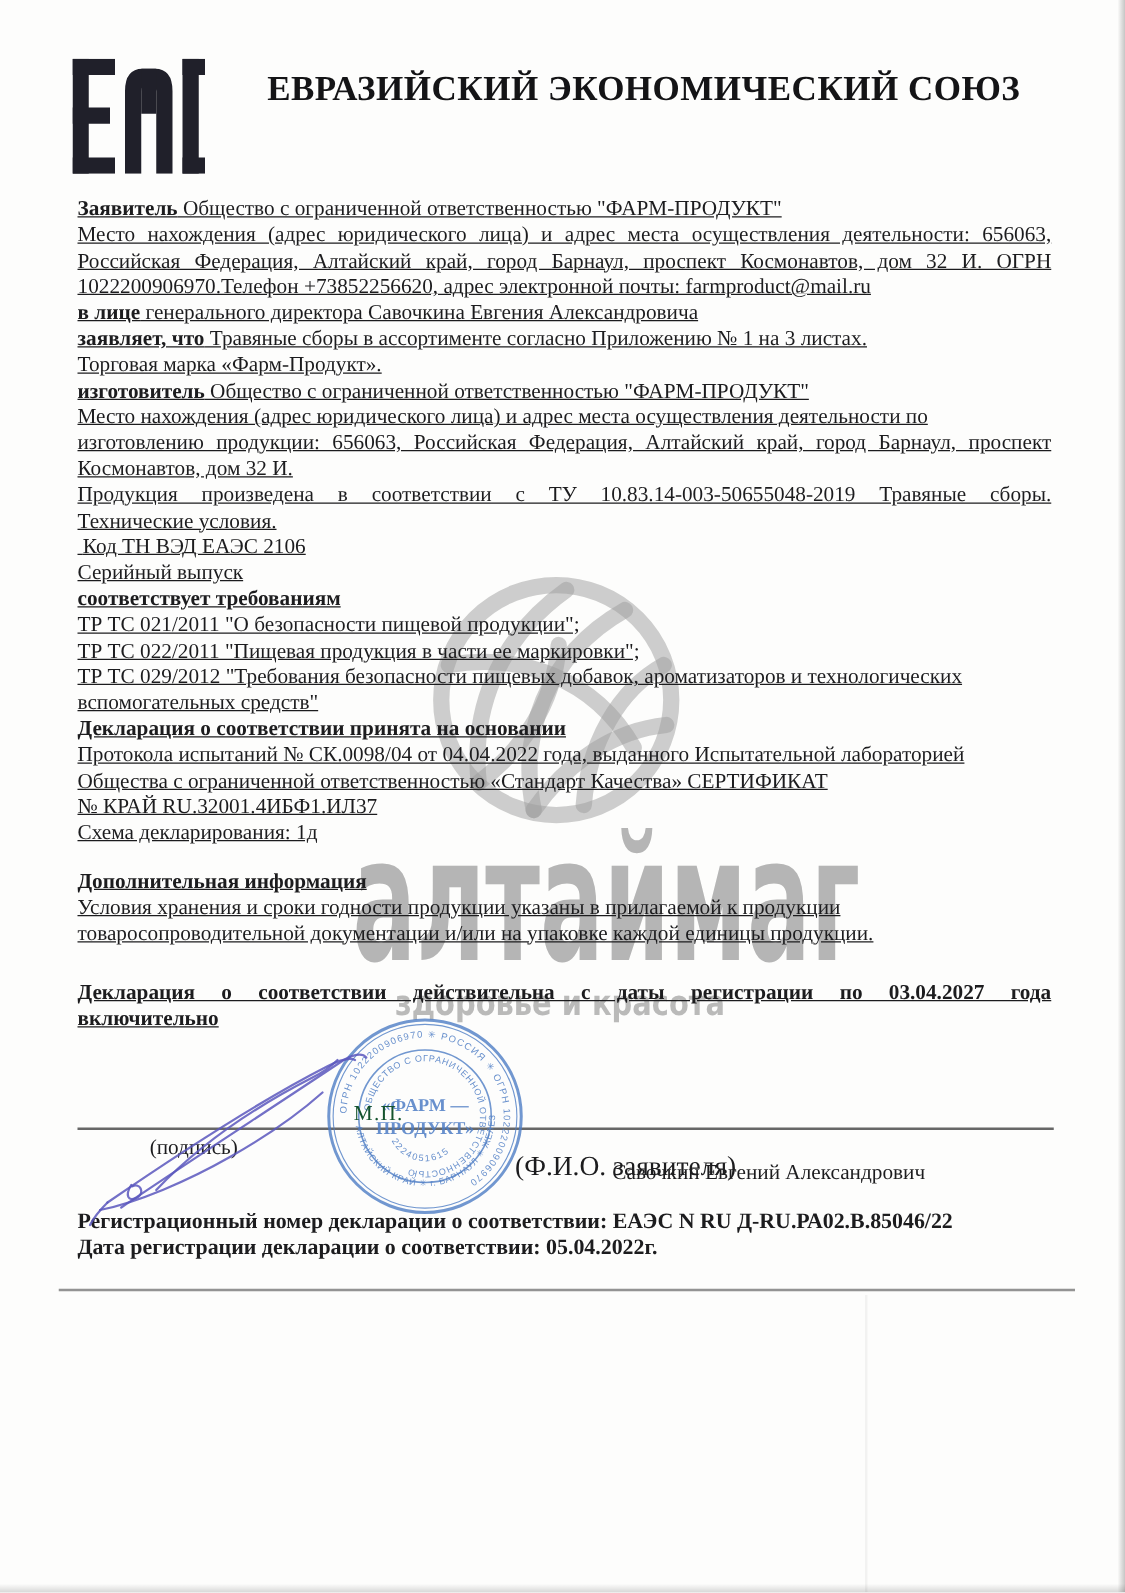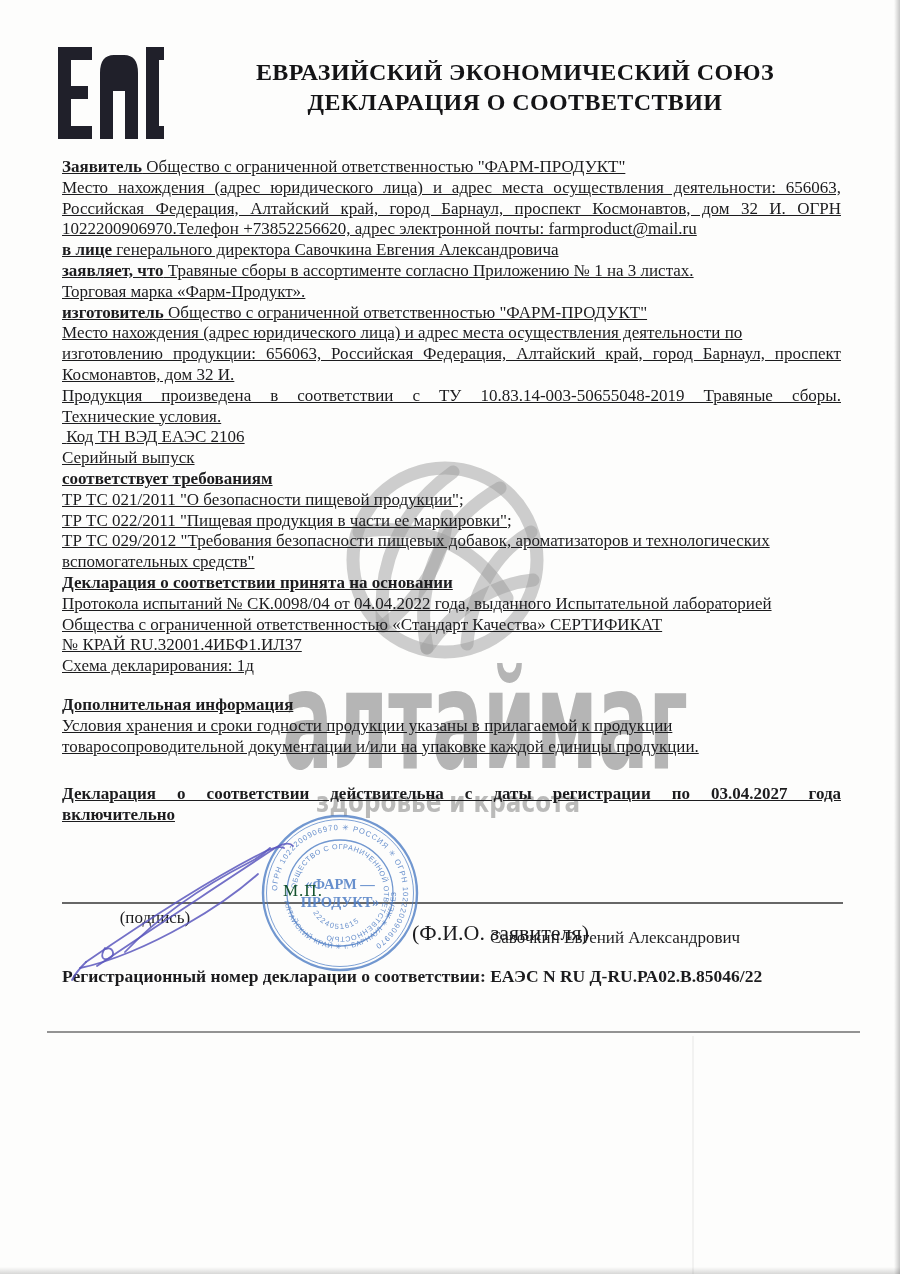--- a/index.html
+++ b/index.html
@@ -11,21 +11,21 @@
   
   .edge-right{position:absolute;right:0;top:0;width:6px;height:100%;
     background:linear-gradient(to right,rgba(0,0,0,0),rgba(0,0,0,0.22));}
   .edge-bottom{position:absolute;left:0;bottom:0;width:100%;height:7px;
     background:linear-gradient(to bottom,rgba(0,0,0,0),rgba(0,0,0,0.15));}
   .fold-line{position:absolute;left:692px;top:1036px;width:2px;height:238px;
     background:rgba(60,60,60,0.06);}
   
   .eac{position:absolute;left:58px;top:47px;}
   .title{position:absolute;left:205px;top:57px;width:620px;text-align:center;
-    font-weight:bold;font-size:24px;line-height:30px;letter-spacing:0.4px;color:#141416;}
+    font-weight:bold;font-size:28px;line-height:30px;letter-spacing:0.4px;color:#141416;}
   
   .wm{position:absolute;left:0;top:0;width:900px;height:1274px;z-index:1;pointer-events:none;}
   
   .body-text{position:absolute;left:62px;top:157px;width:779px;z-index:2;
     font-size:17px;line-height:20.8px;text-decoration:underline;}
   .bline{white-space:pre-wrap;}
   .bline.just{white-space:normal;text-align:justify;text-align-last:justify;}
   .bline b{font-weight:bold;}
   
   .sig-rule{position:absolute;left:62px;top:902px;width:781px;height:1.5px;
@@ -74,21 +74,20 @@
       <path d="M42,92 V26 Q42,8 56,8 H66 Q80,8 80,26 V92 H67 V26 Q67,21 63,21 H59 Q55,21 55,26 V92 Z"></path>
       <rect x="55" y="8" width="12" height="36"></rect>
       <rect x="88" y="0" width="13" height="92"></rect>
       <rect x="88" y="0" width="18" height="13"></rect>
       <rect x="88" y="79" width="18" height="13"></rect>
     </g>
   </svg>
 
   <div class="title">
     <div>ЕВРАЗИЙСКИЙ ЭКОНОМИЧЕСКИЙ СОЮЗ</div>
-    <div>ДЕКЛАРАЦИЯ О СООТВЕТСТВИИ</div>
   </div>
 
   <div class="body-text" id="body-lines">
       <div class="bline"><b>Заявитель</b><span> Общество с ограниченной ответственностью "ФАРМ-ПРОДУКТ"</span></div>
       <div class="bline just"><span>Место нахождения (адрес юридического лица) и адрес места осуществления деятельности: 656063,</span></div>
       <div class="bline just"><span>Российская Федерация, Алтайский край, город Барнаул, проспект Космонавтов, дом 32 И. ОГРН</span></div>
       <div class="bline"><span>1022200906970.Телефон +73852256620, адрес электронной почты: farmproduct@mail.ru</span></div>
       <div class="bline"><b>в лице</b><span> генерального директора Савочкина Евгения Александровича</span></div>
       <div class="bline"><b>заявляет, что</b><span> Травяные сборы в ассортименте согласно Приложению № 1 на 3 листах.</span></div>
       <div class="bline"><span>Торговая марка «Фарм-Продукт».</span></div>
@@ -159,19 +158,20 @@
       <text font-size="7.4" letter-spacing="1.4">
         <textPath href="#rInn" startOffset="14">2224051615</textPath>
       </text>
       <text x="85" y="81" text-anchor="middle" font-size="14.5" font-weight="bold" font-family="Liberation Serif, serif">«ФАРМ —</text>
       <text x="85" y="99" text-anchor="middle" font-size="14.5" font-weight="bold" font-family="Liberation Serif, serif">ПРОДУКТ»</text>
     </g>
   </svg>
 
   <div class="registration">
     <div>Регистрационный номер декларации о соответствии: ЕАЭС N RU Д-RU.РА02.В.85046/22</div>
+    <div>Дата регистрации декларации о соответствии: 05.04.2022г.</div>
   </div>
 
   <div class="bottom-rule"></div>
   <div class="fold-line"></div>
   <div class="edge-right"></div>
   <div class="edge-bottom"></div>
 </div>
 
 </body></html>

